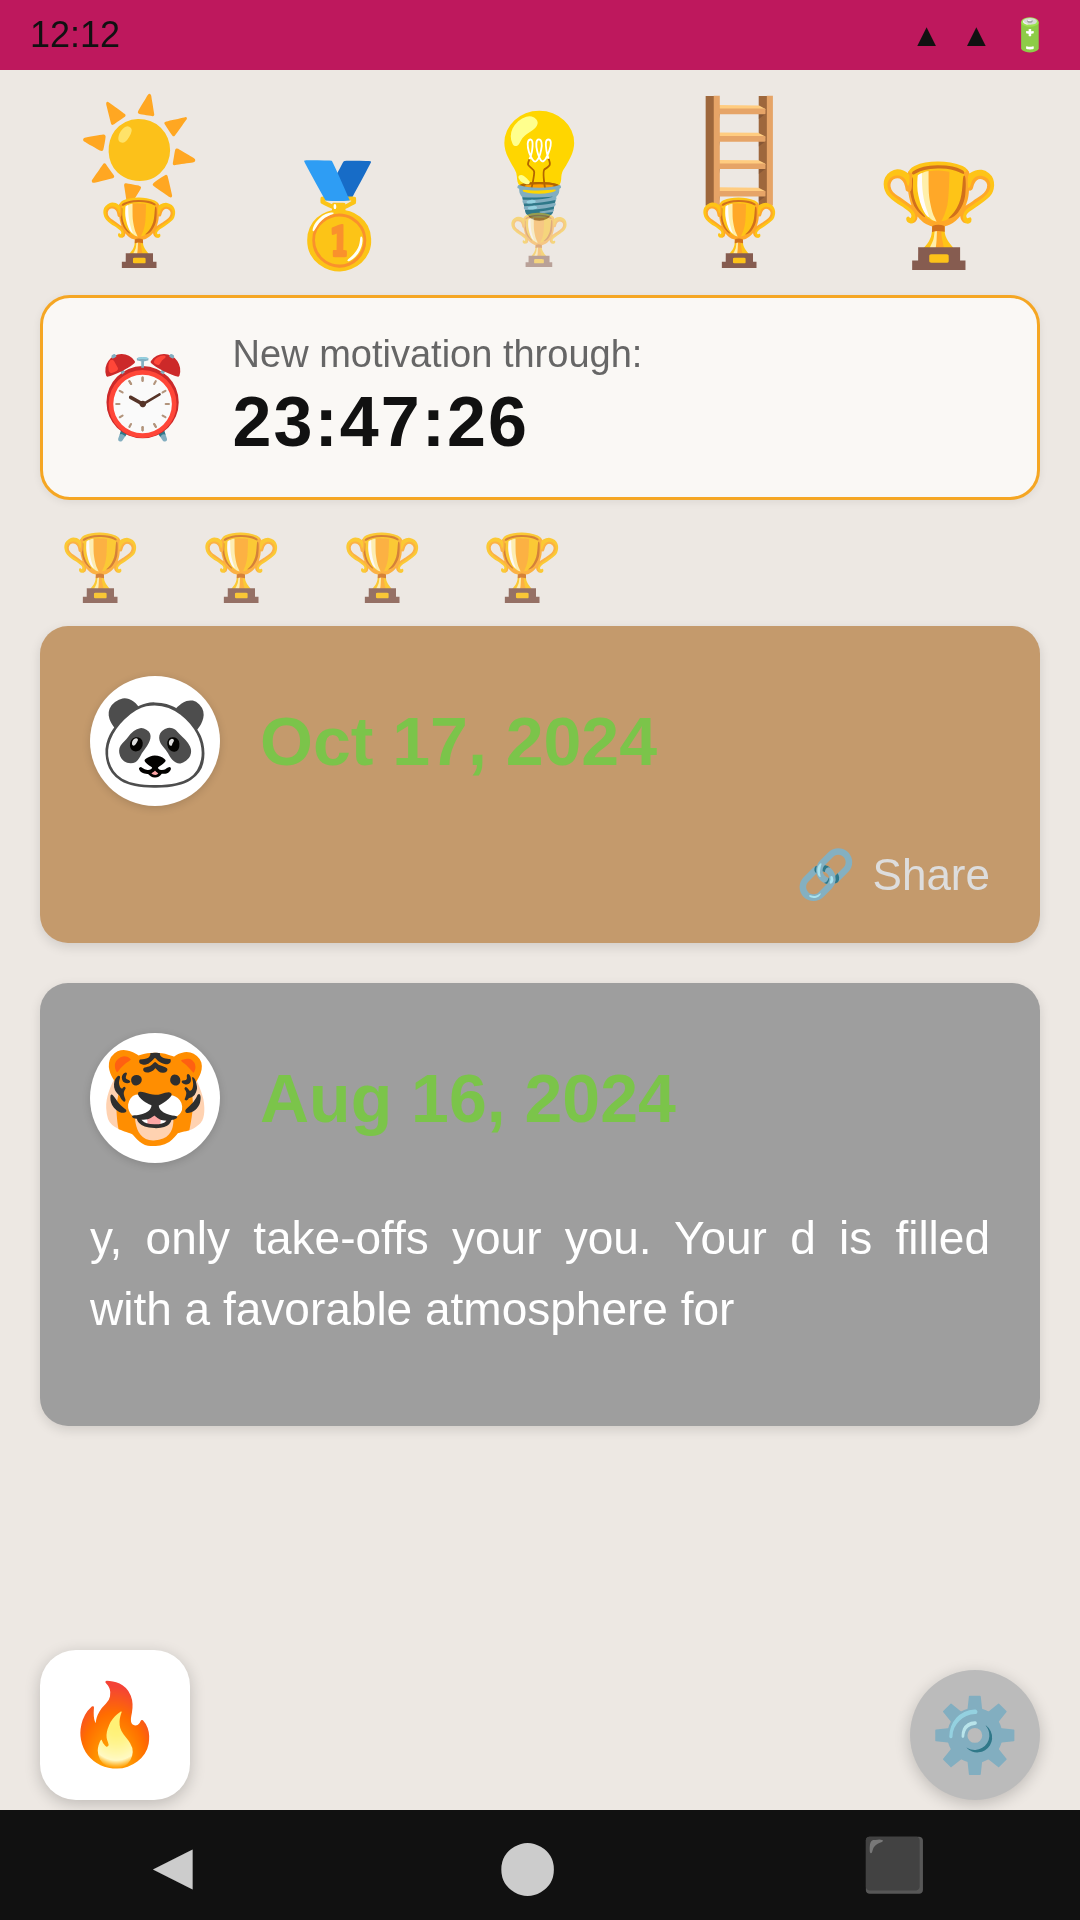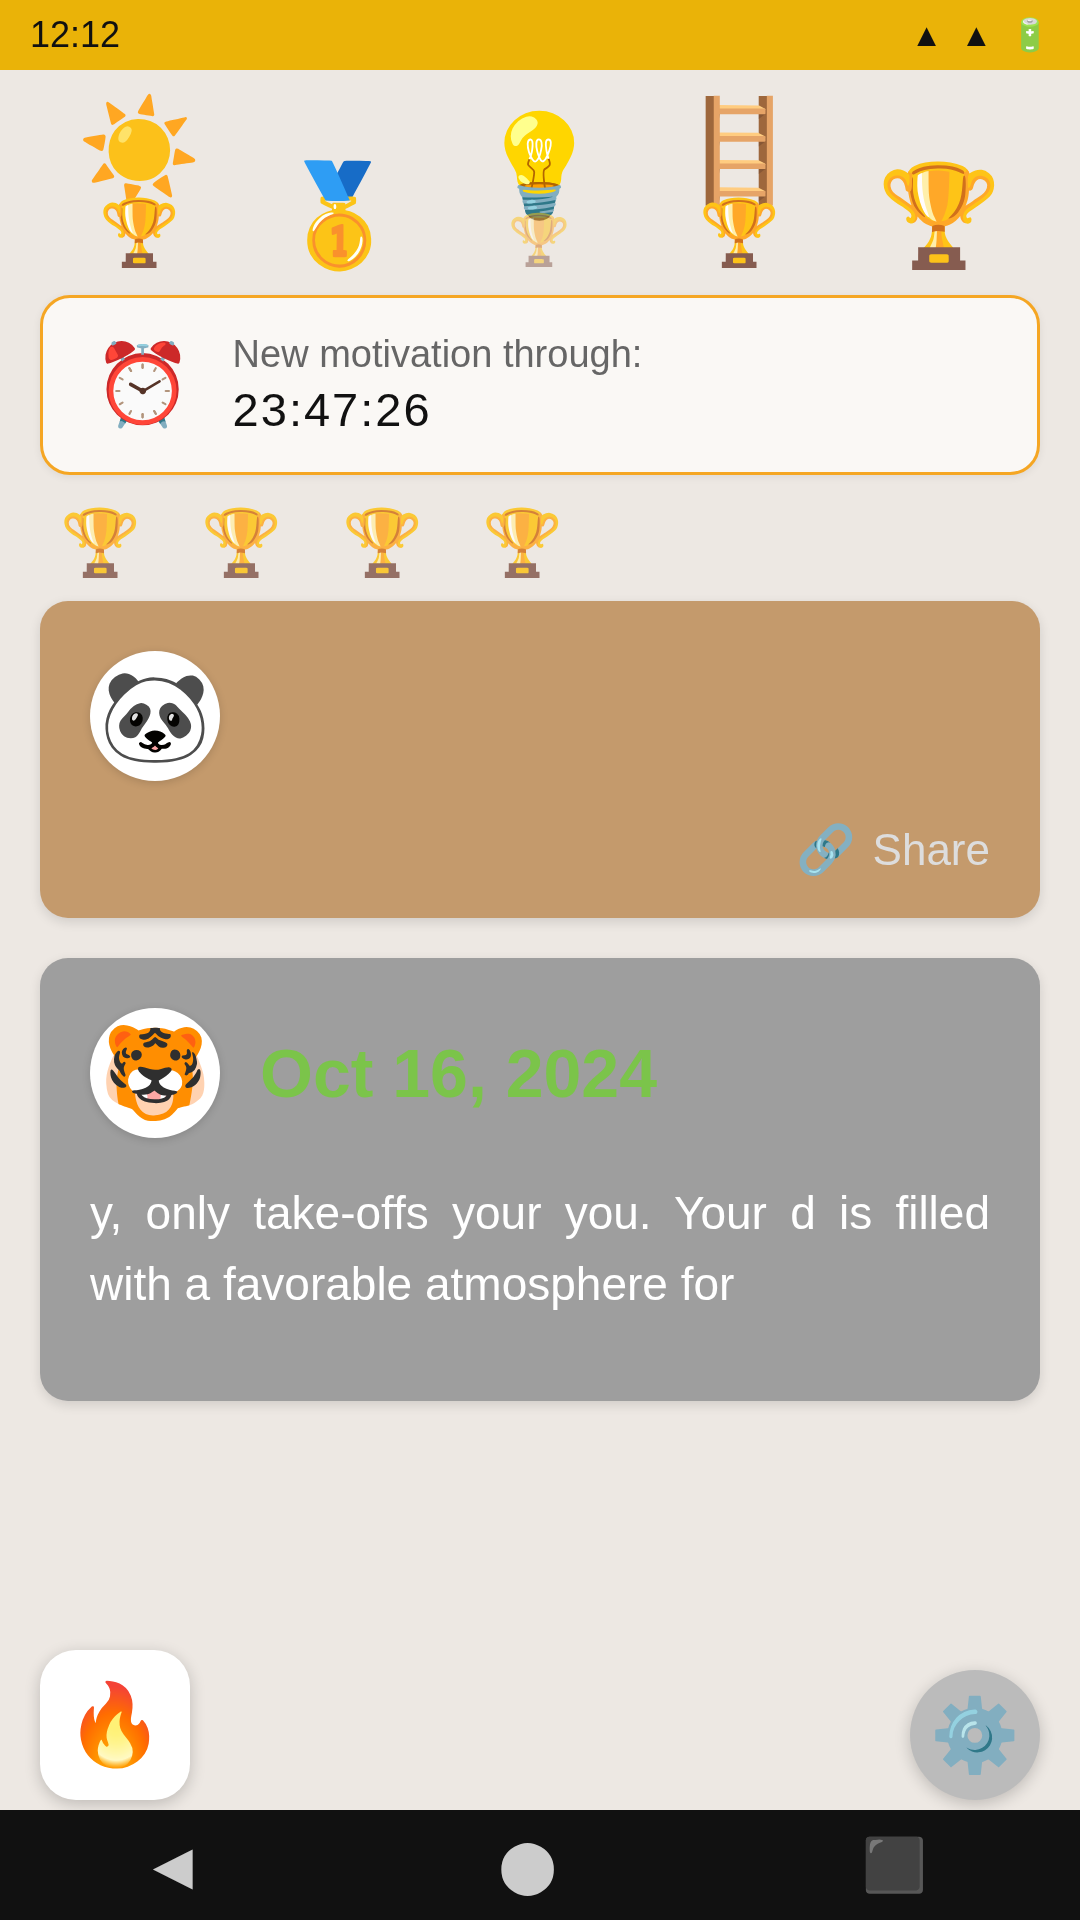--- a/index.html
+++ b/index.html
@@ -11,21 +11,21 @@
       background-color: #ede8e3;
       font-family: 'Segoe UI', Arial, sans-serif;
       position: relative;
       overflow-x: hidden;
     }
 
     
     .status-bar {
       width: 100%;
       height: 70px;
-      background-color: #eab308;
+      background-color: #be185d;
       display: flex;
       align-items: center;
       justify-content: space-between;
       padding: 0 30px;
     }
     .status-bar-left {
       font-size: 36px;
       font-weight: 500;
       color: #111;
     }
@@ -78,22 +78,22 @@
     .timer-content {
       display: flex;
       flex-direction: column;
       gap: 6px;
     }
     .timer-label {
       font-size: 38px;
       color: #666;
     }
     .timer-value {
-      font-size: 47px;
-      font-weight: 400;
+      font-size: 70px;
+      font-weight: 700;
       color: #111;
       letter-spacing: 2px;
     }
 
     
     .trophy-row-2 {
       display: flex;
       justify-content: flex-start;
       padding: 0 60px;
       gap: 60px;
@@ -278,31 +278,32 @@
 <div class="trophy-row-2">
   <span class="trophy-small">🏆</span>
   <span class="trophy-small">🏆</span>
   <span class="trophy-small">🏆</span>
   <span class="trophy-small">🏆</span>
 </div>
 
 <div class="motivation-card">
   <div class="card-header">
     <div class="panda-avatar">🐼</div>
+    <span class="card-date">Oct 17, 2024</span>
   </div>
   <div class="card-share">
     <span class="share-icon">🔗</span>
     <span class="share-label">Share</span>
   </div>
 </div>
 
 <div class="motivation-card-2">
   <div class="card-header">
     <div class="tiger-avatar">🐯</div>
-    <span class="card-date">Oct 16, 2024</span>
+    <span class="card-date">Aug 16, 2024</span>
   </div>
   <p class="card-text">y, only take-offs your you. Your d is filled with a favorable atmosphere for</p>
 </div>
 
 <div class="fab-container">
   <div class="fab-app">
     <span>🔥</span>
   </div>
   <div class="fab-settings">
     <span>⚙️</span>

